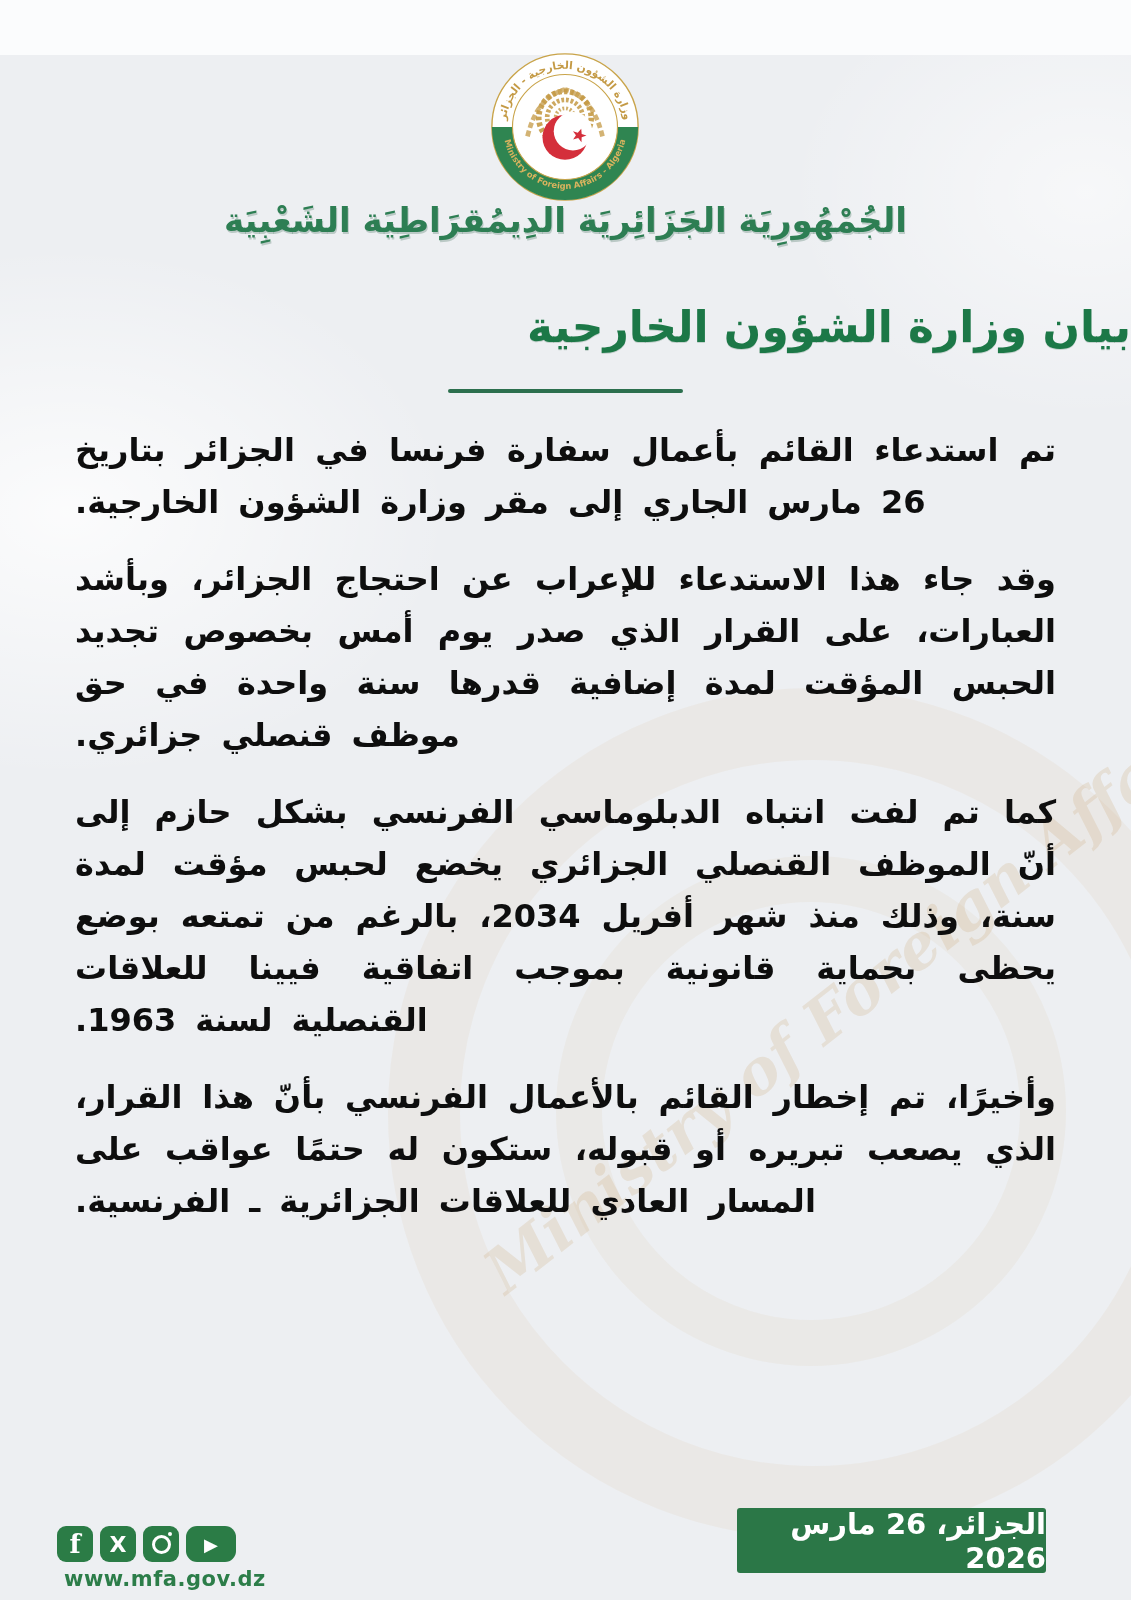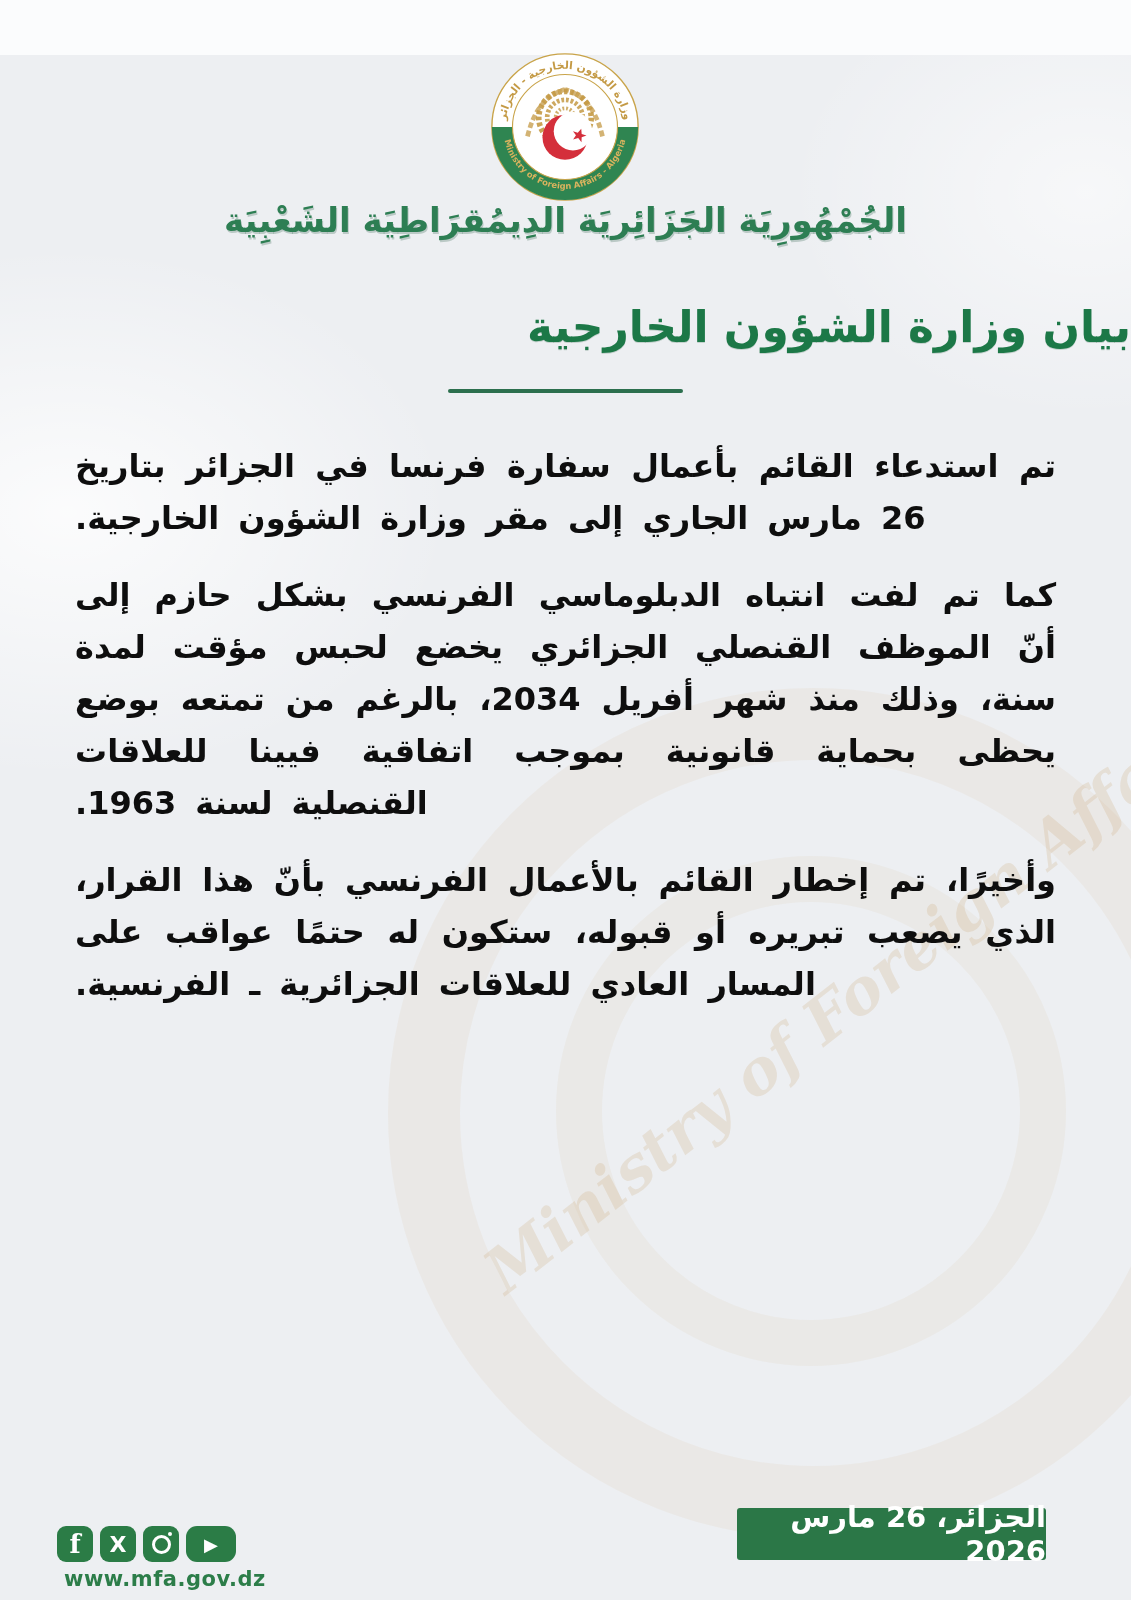--- a/index.html
+++ b/index.html
@@ -39,21 +39,21 @@
     text-shadow:0 1px 0 rgba(10,70,40,0.18);
   }
   .title-underline {
     position:absolute; top:389px; left:448px; width:235px; height:4px;
     background:#2c6f4e; border-radius:2px;
   }
 
   
   .statement-body {
     position:absolute; left:75px; top:424px; width:981px;
-    direction:rtl; color:#0e0e0e;margin-top:16px;
+    direction:rtl; color:#0e0e0e;
   }
   .statement-body p {
     font-size:32px; font-weight:bold; line-height:52px;
     text-align:justify; text-align-last:left; word-spacing:8px;
     margin-bottom:25px;
   }
 
   
   .social-row { position:absolute; left:57px; top:1526px; display:flex; gap:7px; }
   .social-icon {
@@ -67,21 +67,21 @@
   .glyph-yt { font-size:18px; }
   .ig-ring { width:19px; height:19px; border:3.5px solid #fff; border-radius:50%; display:block; }
   .ig-dot  { position:absolute; top:6px; right:7px; width:4px; height:4px; background:#fff; border-radius:50%; }
 
   .website-url {
     position:absolute; left:64px; top:1567px; font-size:21px; font-weight:bold;
     color:#2c7d49; letter-spacing:0.5px;
   }
 
   .date-badge {
-    position:absolute; left:737px; top:1508px; width:309px; height:52px;
+    position:absolute; left:737px; top:1508px; width:309px; height:65px;
     background:#2b7747; border-radius:3px; direction:rtl;
     display:flex; align-items:center; justify-content:center;
     color:#ffffff; font-size:29px; font-weight:bold;
   }
 </style>
 </head>
 <body>
 
 <div class="page">
 
@@ -120,20 +120,21 @@
       </text>
     </svg>
   </div>
 
   <div class="republic-title">الجُمْهُورِيَة الجَزَائِريَة الدِيمُقرَاطِيَة الشَعْبِيَة</div>
   <div class="statement-title">بيان وزارة الشؤون الخارجية</div>
   <div class="title-underline"></div>
 
   <div class="statement-body">
     <p>تم استدعاء القائم بأعمال سفارة فرنسا في الجزائر بتاريخ 26 مارس الجاري إلى مقر وزارة الشؤون الخارجية.</p>
+    <p>وقد جاء هذا الاستدعاء للإعراب عن احتجاج الجزائر، وبأشد العبارات، على القرار الذي صدر يوم أمس بخصوص تجديد الحبس المؤقت لمدة إضافية قدرها سنة واحدة في حق موظف قنصلي جزائري.</p>
     <p>كما تم لفت انتباه الدبلوماسي الفرنسي بشكل حازم إلى أنّ الموظف القنصلي الجزائري يخضع لحبس مؤقت لمدة سنة، وذلك منذ شهر أفريل 2034، بالرغم من تمتعه بوضع يحظى بحماية قانونية بموجب اتفاقية فيينا للعلاقات القنصلية لسنة 1963.</p>
     <p>وأخيرًا، تم إخطار القائم بالأعمال الفرنسي بأنّ هذا القرار، الذي يصعب تبريره أو قبوله، ستكون له حتمًا عواقب على المسار العادي للعلاقات الجزائرية ـ الفرنسية.</p>
   </div>
 
   <div class="social-row">
     <span class="social-icon">
       <span class="glyph-f">f</span>
     </span>
     <span class="social-icon">
       <span class="glyph-x">X</span>

